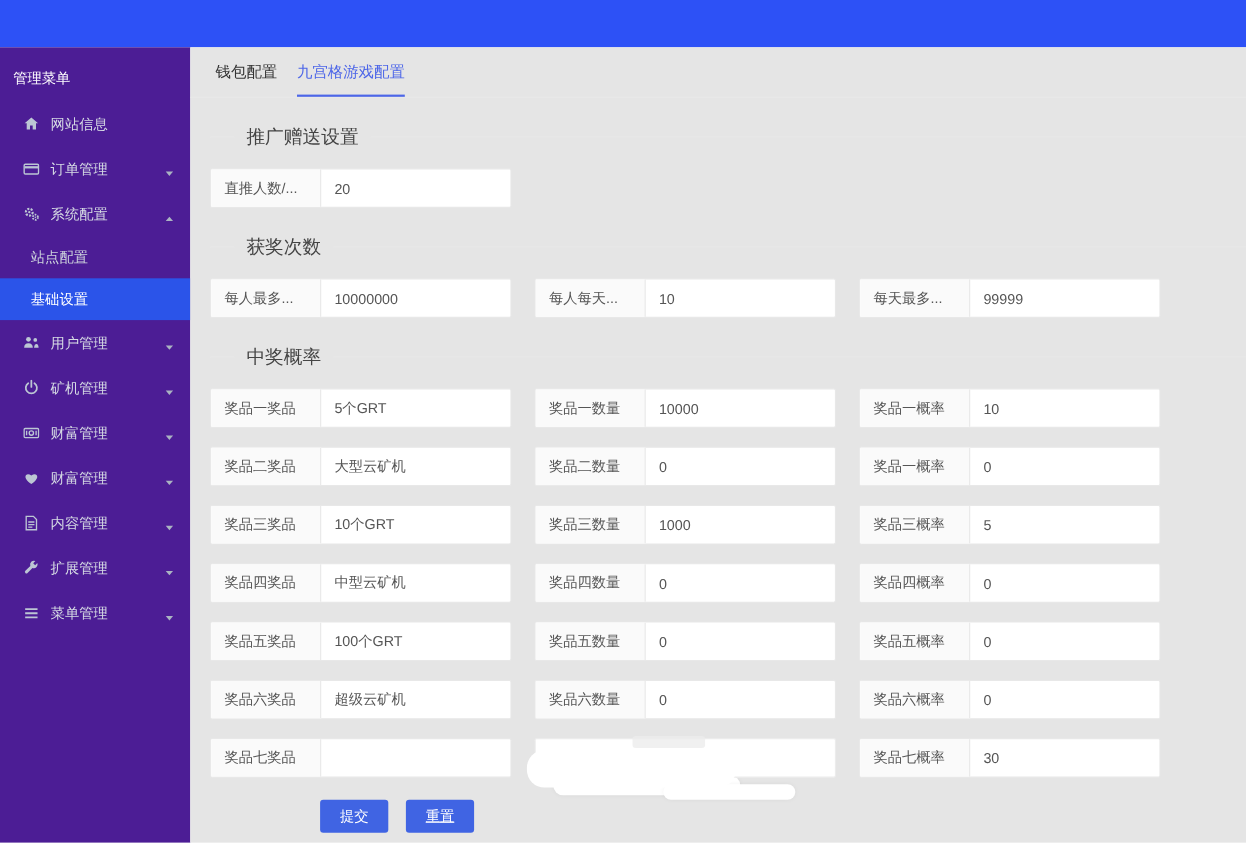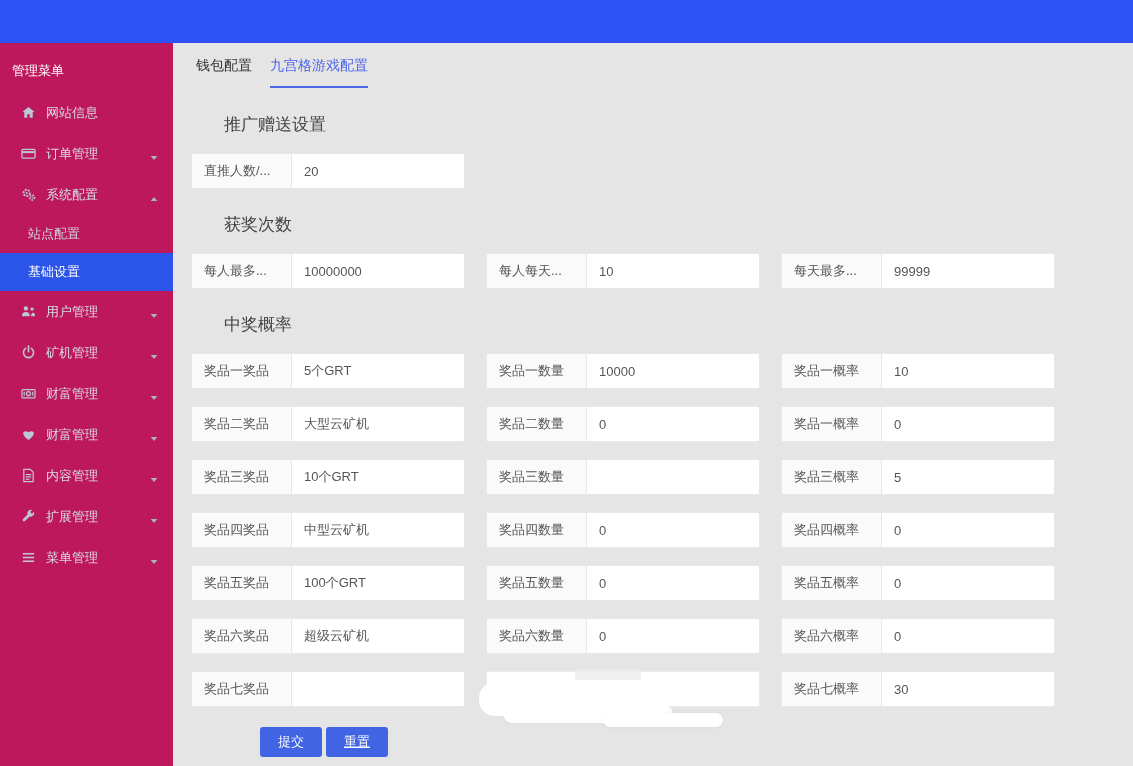--- a/index.html
+++ b/index.html
@@ -1,20 +1,20 @@
 <!DOCTYPE html>
 <html><head>
 <meta charset="utf-8">
 <style>
   * { margin:0; padding:0; box-sizing:border-box; }
   html,body { width:1133px; height:766px; overflow:hidden;
     font-family:"Liberation Sans","DejaVu Sans",sans-serif; background:#fff; }
   .topbar { position:absolute; left:0; top:0; width:1133px; height:43px; background:#2d51f6; }
   .sidebar { position:absolute; left:0; top:43px; width:173px; height:723px;
-    background:#be185d; color:#d6dbe4; }
+    background:#4c1d95; color:#d6dbe4; }
   .sidebar-title { color:#fff; font-size:13px; padding:19px 16px 12px 12px; }
   .side-item { position:relative; height:41px; display:flex; align-items:center;
     padding-left:21px; font-size:13px; color:#d6dbe4; cursor:pointer; }
   .side-item .ic { width:17px; height:16px; margin-right:8px; color:#bcc6d4; display:inline-flex; }
   .side-item .ic svg { width:15px; height:15px; }
   .side-item .caret { position:absolute; right:14px; top:17px; width:10px; height:8px; color:#aab4c2; }
   .side-item .caret svg { width:10px; height:8px; }
   .sub-item { height:38px; display:flex; align-items:center; padding-left:28px;
     font-size:13px; color:#cdd3dc; cursor:pointer; }
   .sub-item.active { background:#2b54e9; color:#fff; }
@@ -33,21 +33,21 @@
   .addon { width:100px; background:#fafafa; border-right:1px solid #e8e8e8;
     display:flex; align-items:center; padding-left:12px; font-size:13px; color:#555;
     white-space:nowrap; overflow:hidden; }
   .igroup input { flex:1; min-width:0; border:0; outline:none; background:transparent;
     padding:0 12px; font-size:13px; color:#555; font-family:inherit; }
   .igroup.obscured { border-color:#ececec; }
   .igroup.obscured .erase { position:absolute; left:-8px; top:10px; width:190px; height:34px;
     background:#fff; border-radius:16px; }
   .igroup.obscured .remnant { position:absolute; left:88px; top:-3px; width:66px; height:11px;
     background:#ececec; border-radius:3px; opacity:.8; }
-  .btnbar { margin:20px 0 0 69px; display:flex; gap:4px; }
+  .btnbar { margin:20px 0 0 100px; display:flex; gap:16px; }
   .btn { background:#4064e3; color:#fff; border:0; border-radius:3px; height:30px;
     padding:0 18px; font-size:13px; cursor:pointer; font-family:inherit; }
   .btn.reset span { text-decoration:underline; }
   .smudge { position:absolute; background:#fff; border-radius:14px;
     box-shadow:0 0 5px rgba(0,0,0,.05); }
 </style>
 </head>
 <body>
 
 <div class="topbar"></div>
@@ -261,20 +261,21 @@
     <input type="text" value="0" style="">
   </div>
       </div>
       <div class="frow">
         <div class="igroup">
     <span class="addon">奖品三奖品</span>
     <input type="text" value="10个GRT" style="">
   </div>
         <div class="igroup">
     <span class="addon">奖品三数量</span>
+    <input type="text" value="1000" style="">
   </div>
         <div class="igroup">
     <span class="addon">奖品三概率</span>
     <input type="text" value="5" style="">
   </div>
       </div>
       <div class="frow">
         <div class="igroup">
     <span class="addon">奖品四奖品</span>
     <input type="text" value="中型云矿机" style="">

